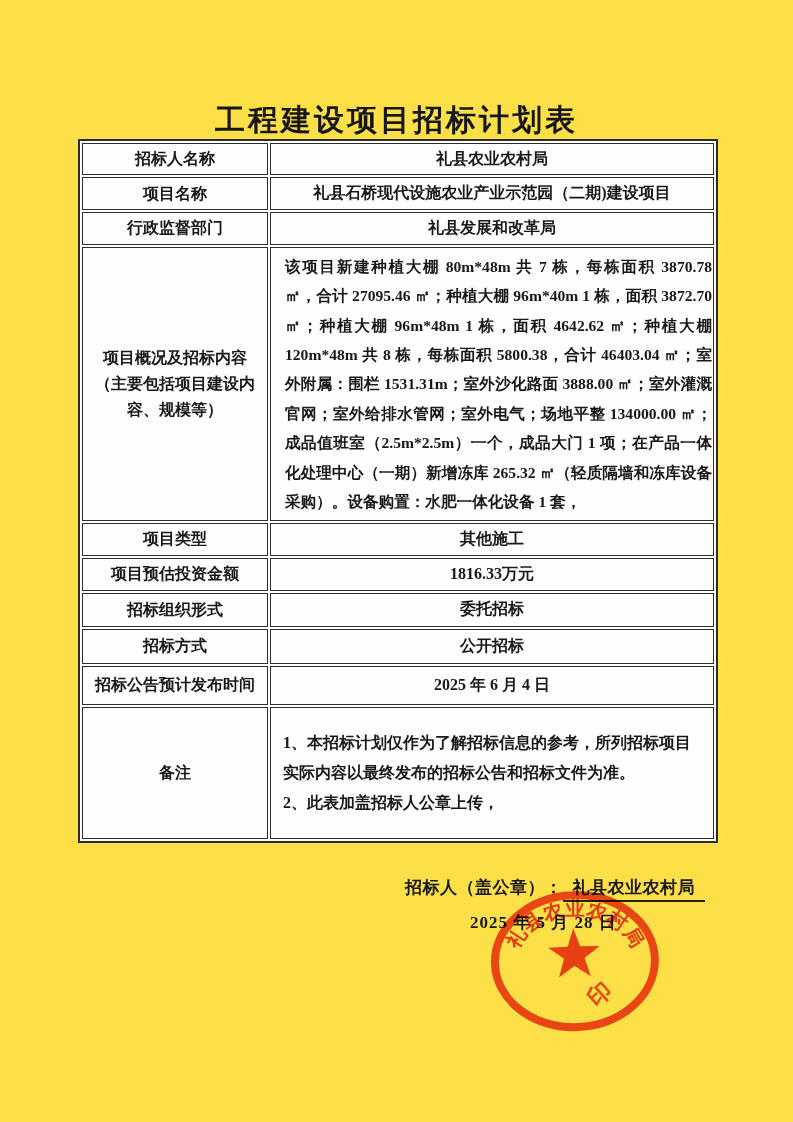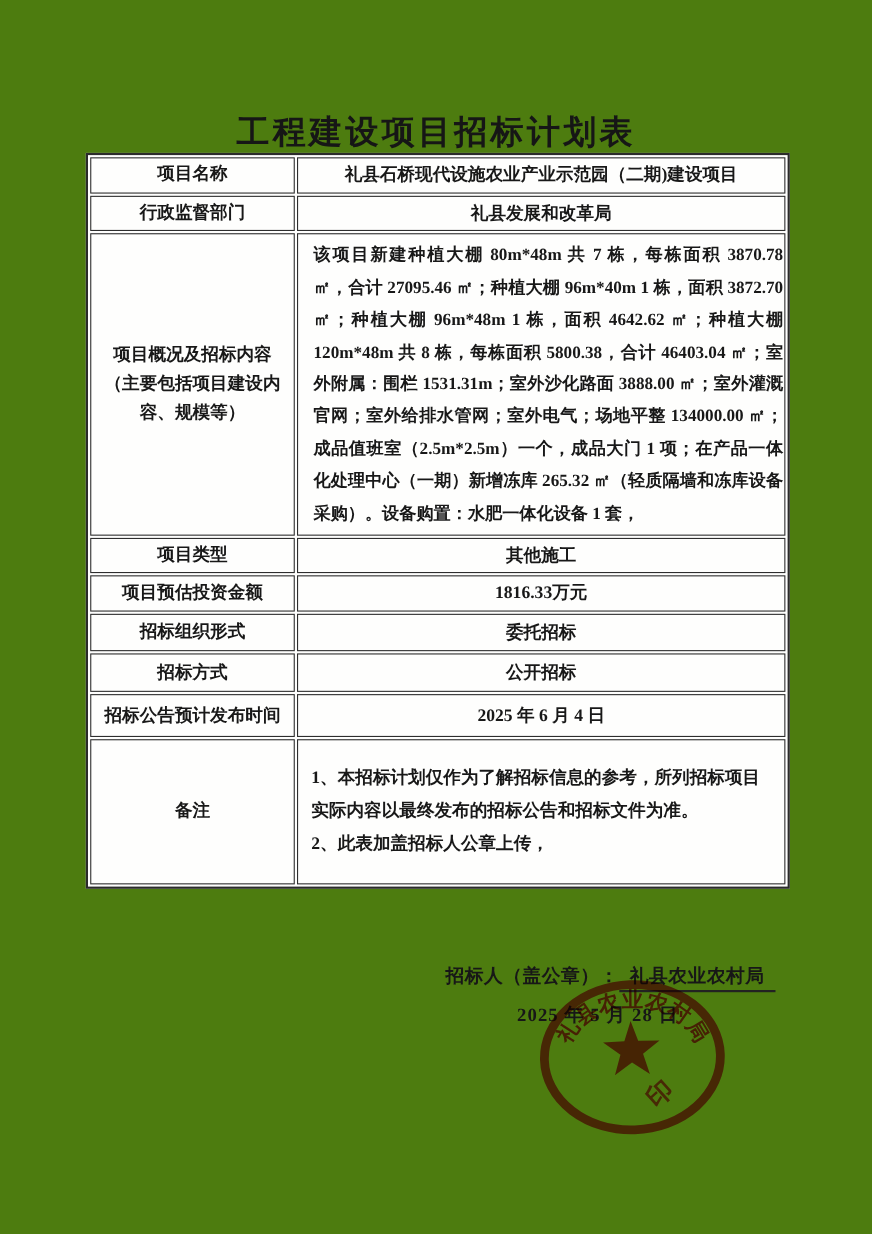--- a/index.html
+++ b/index.html
@@ -5,21 +5,21 @@
   * { margin: 0; padding: 0; box-sizing: border-box; }
   html, body { background: #ffffff; }
   body {
     font-family: "Liberation Serif", "DejaVu Serif", serif;
     color: #1b1b1b;
   }
   .page {
     position: relative;
     width: 793px;
     height: 1122px;
-    background: #4d7c0f;
+    background: #fde047;
     overflow: hidden;
     text-decoration: underline;
   }
   .doc-title {
     position: absolute;
     top: 100px;
     left: 0;
     width: 100%;
     text-align: center;
     font-size: 30px;
@@ -118,20 +118,24 @@
 </style>
 </head>
 <body>
 
 <div class="page">
 
   <div class="doc-title">工程建设项目招标计划表</div>
 
   <table class="plan">
     <tbody>
+        <tr class="r1">
+      <td class="lbl">招标人名称</td>
+      <td class="val">礼县农业农村局</td>
+    </tr>
     <tr class="r2">
       <td class="lbl">项目名称</td>
       <td class="val">礼县石桥现代设施农业产业示范园（二期)建设项目</td>
     </tr>
     <tr class="r3">
       <td class="lbl">行政监督部门</td>
       <td class="val">礼县发展和改革局</td>
     </tr>
     <tr class="r5">
       <td class="lbl">项目概况及招标内容（主要包括项目建设内容、规模等）</td>

